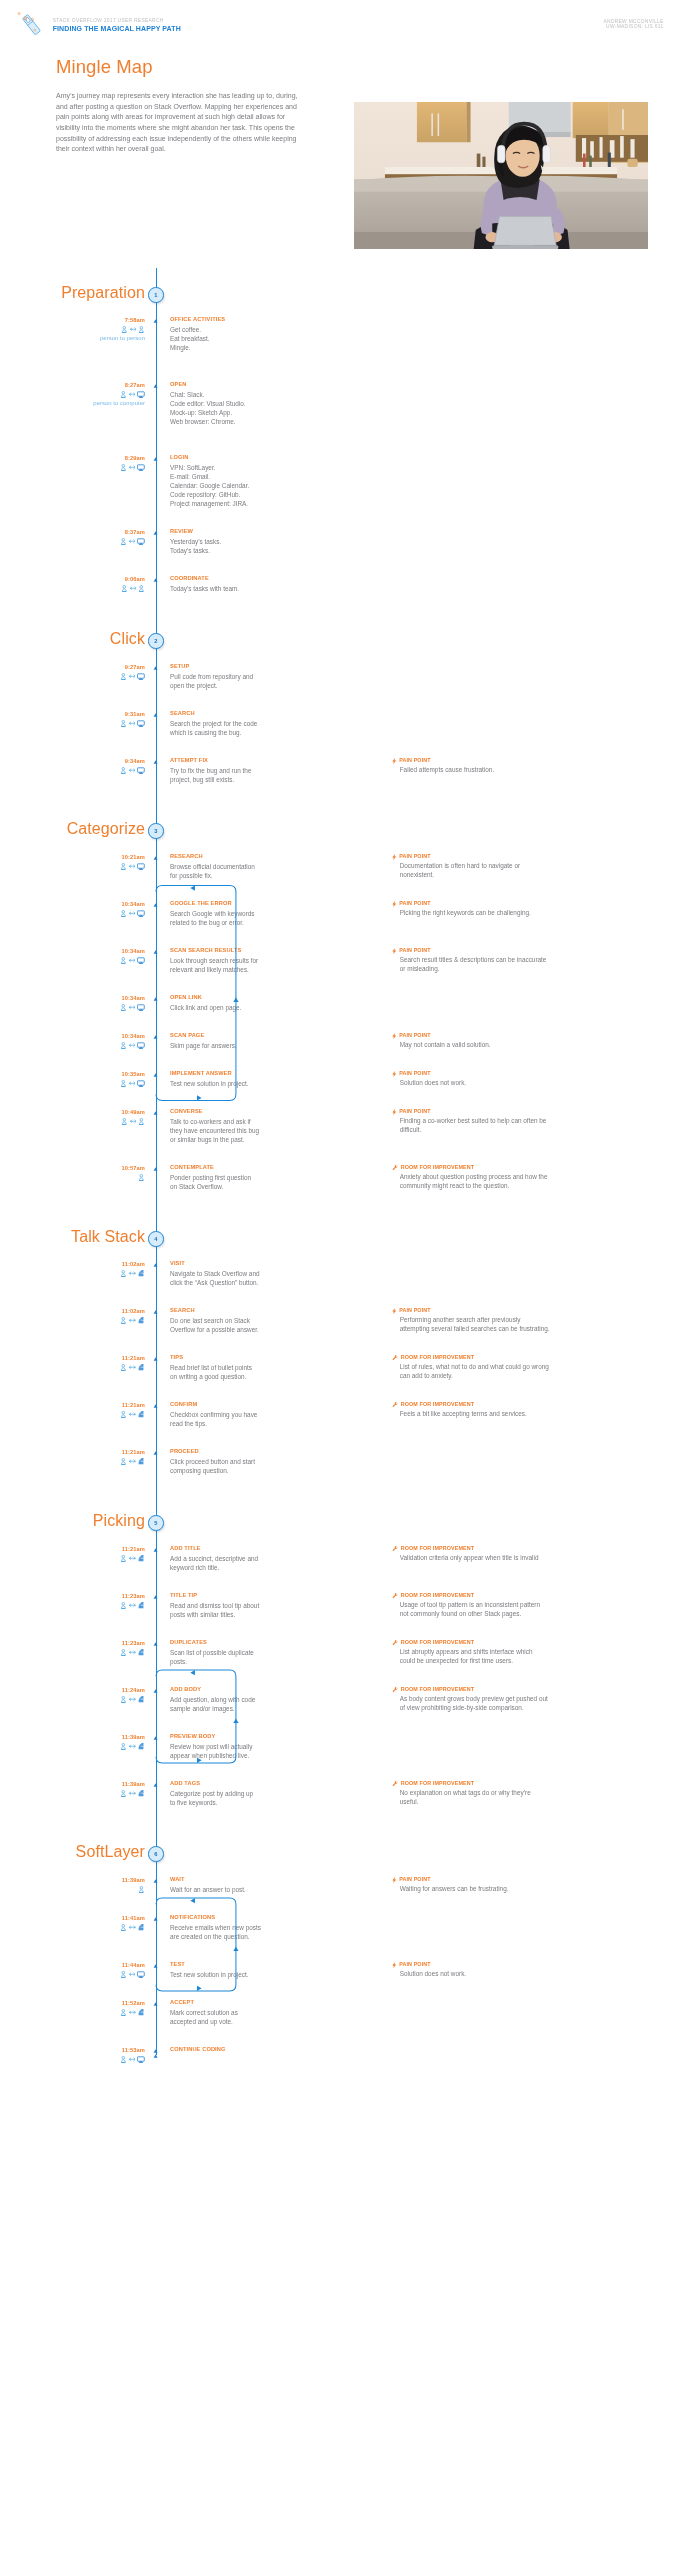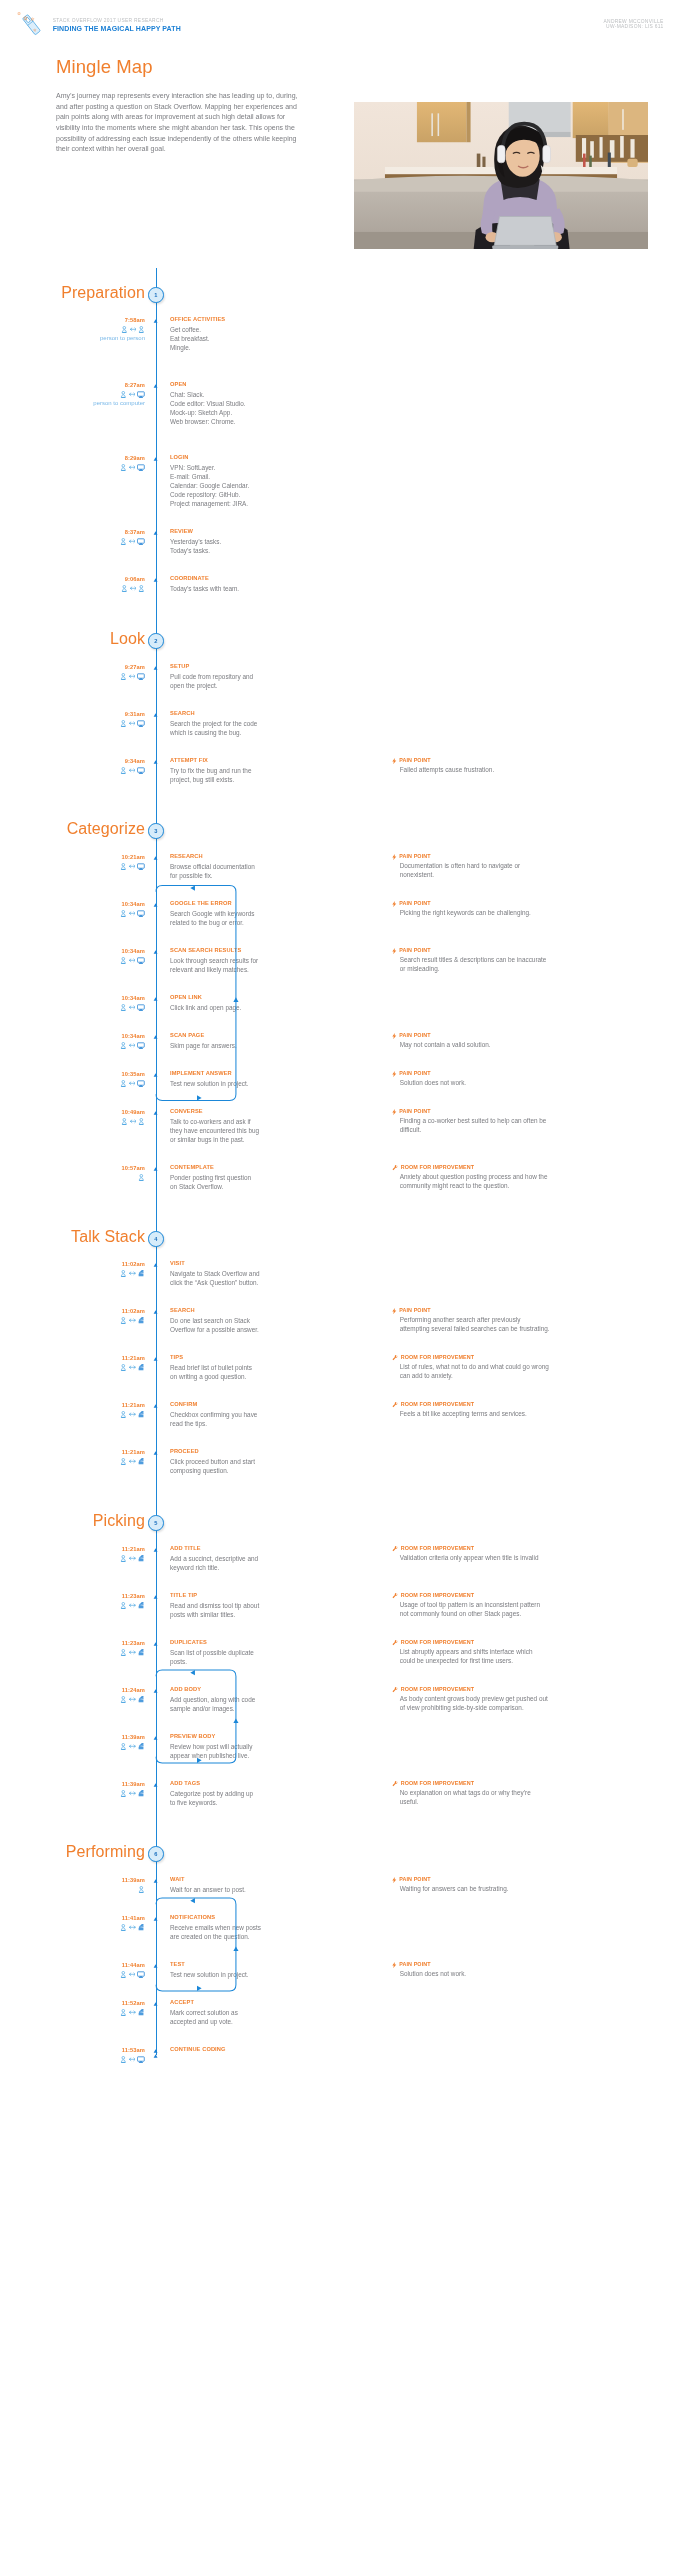--- a/index.html
+++ b/index.html
@@ -521,21 +521,21 @@
             <path d="M7 10 L3.2 3 h7.6z" transform="rotate(180 7 6.2)" fill="#1b7fd4"></path>
           </svg></span>
         <div class="step-body">
           <div class="step-head">COORDINATE</div>
           <div class="step-desc">
             <div>Today’s tasks with team.</div>
           </div>
         </div>
       </div>
       <div class="phase" style="top: 373px;">
-        <div class="phase-name">Look</div>
+        <div class="phase-name">Click</div>
         <div class="phase-bubble">2</div>
       </div>
       <div class="step" style="top: 396px;">
         <div class="step-time">9:27am</div>
         <div class="step-channel">
           <svg width="6.7" height="7.2" viewBox="0 0 9 14">
             <path d="M7 3.5a2.6 2.6 0 1 1-5.2 0 2.6 2.6 0 0 1 5.2 0z" fill="none" stroke="#3f9fe0" stroke-width="1.25"></path>
             <path d="M0.6 12.4c0-3.1 1.9-5 3.8-5s3.8 1.9 3.8 5z" fill="none" stroke="#3f9fe0" stroke-width="1.25"></path>
             <rect x="0.3" y="11.6" width="8.2" height="1.6" rx="0.5" fill="#3f9fe0"></rect>
           </svg>
@@ -1373,21 +1373,21 @@
             </svg>
             <span>ROOM FOR IMPROVEMENT</span>
           </div>
           <div class="note-desc">
             <div>No explanation on what tags do or why they’re</div>
             <div>useful.</div>
           </div>
         </div>
       </div>
       <div class="phase" style="top: 1586px;">
-        <div class="phase-name">Performing</div>
+        <div class="phase-name">SoftLayer</div>
         <div class="phase-bubble">6</div>
       </div>
       <div class="step" style="top: 1609px;">
         <div class="step-time">11:39am</div>
         <div class="step-channel">
           <svg width="6.7" height="7.2" viewBox="0 0 9 14">
             <path d="M7 3.5a2.6 2.6 0 1 1-5.2 0 2.6 2.6 0 0 1 5.2 0z" fill="none" stroke="#3f9fe0" stroke-width="1.25"></path>
             <path d="M0.6 12.4c0-3.1 1.9-5 3.8-5s3.8 1.9 3.8 5z" fill="none" stroke="#3f9fe0" stroke-width="1.25"></path>
             <rect x="0.3" y="11.6" width="8.2" height="1.6" rx="0.5" fill="#3f9fe0"></rect>
           </svg>

